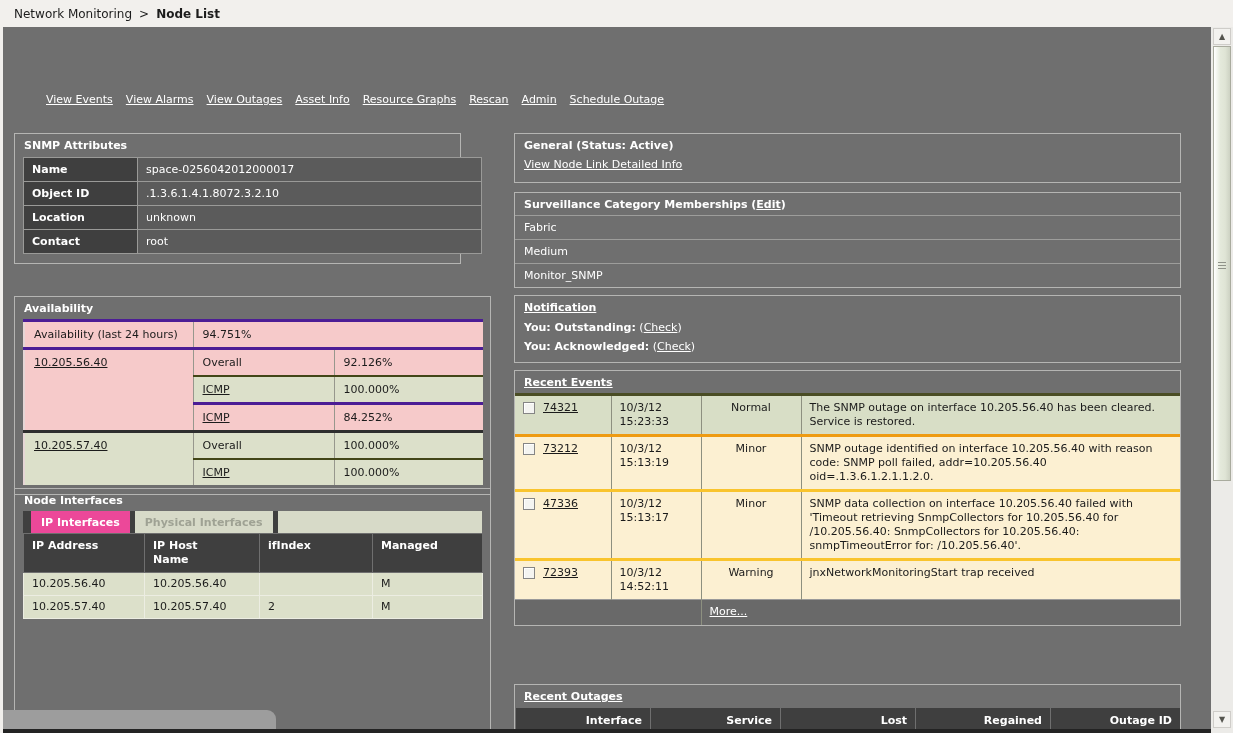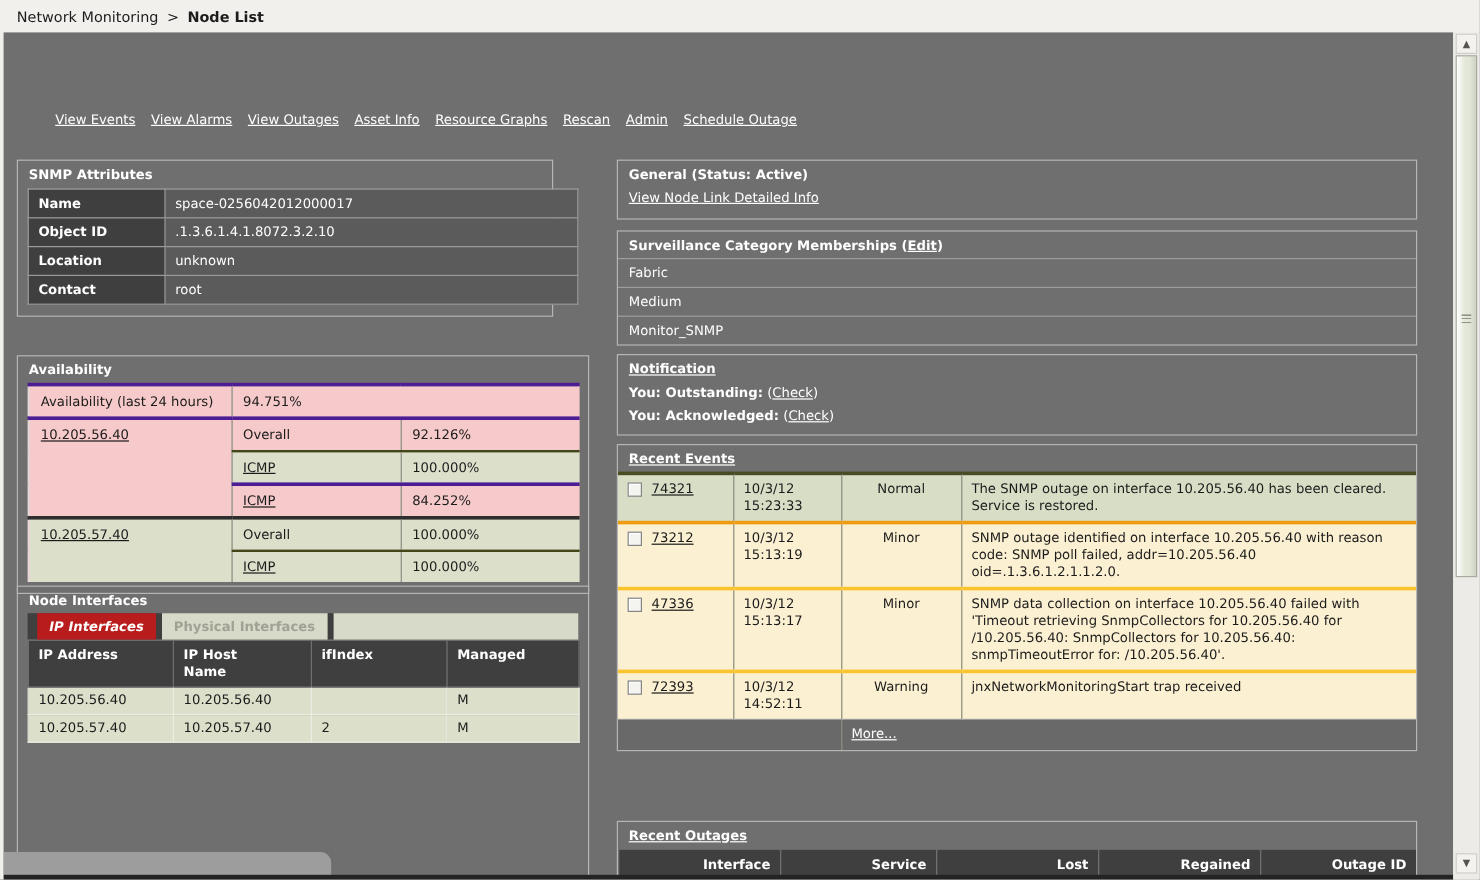--- a/index.html
+++ b/index.html
@@ -49,21 +49,21 @@
   td.down { background:#f6caca; }
   td.up   { background:#dce0ca; }
   tr.sep-red > td   { border-top:3px solid #4c1d95; }
   tr.sep-olive > td { border-top:2px solid #434618; }
   tr.sep-dark > td  { border-top:3px solid #2e2e2e; }
 
   
   #nodeif-panel { left:11px; top:461px; width:477px; height:244px; overflow:hidden; }
   .tabstrip { margin:0 8px; height:22px; background:#3f3f3f; display:flex; gap:5px; padding-left:8px; }
   .tab { font-weight:bold; padding:3px 10px 0; line-height:18px; height:22px; }
-  .tab.active   { background:#b91c1c; color:#fff;font-style:italic; }
+  .tab.active   { background:#ec4899; color:#fff; }
   .tab.inactive { background:#d7dac8; color:#9fa294; }
   .tab-filler { flex:1; background:#d7dac8; height:22px; }
   .if-table { width:459px; margin:0 8px; color:#1b1b1b; }
   .if-table th { background:#3f3f3f; color:#fff; text-align:left; font-weight:bold;
                  padding:5px 8px; border:1px solid #6f6f6f; line-height:14px; vertical-align:top; }
   .if-table th.wrapcol { padding-right:34px;margin-left:27px; }
   .if-table td { background:#dce0ca; padding:4px 8px; border:1px solid #ecede2; line-height:14px; height:21px; }
 
   
   #general-panel { left:511px; top:106px; width:667px; height:50px; }

